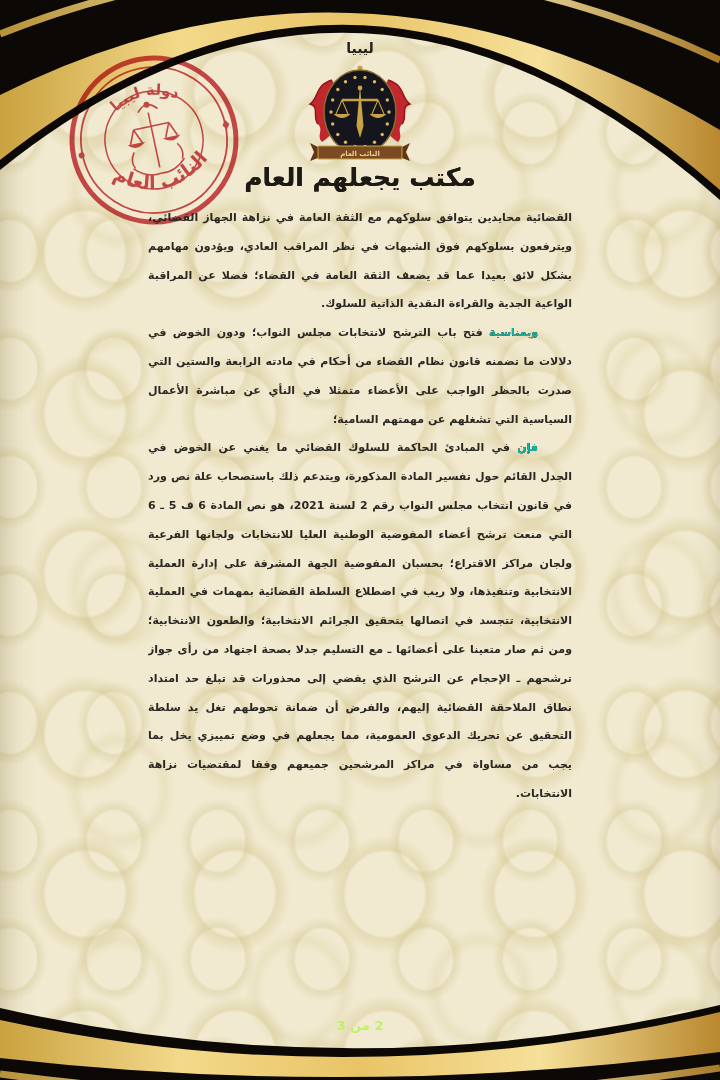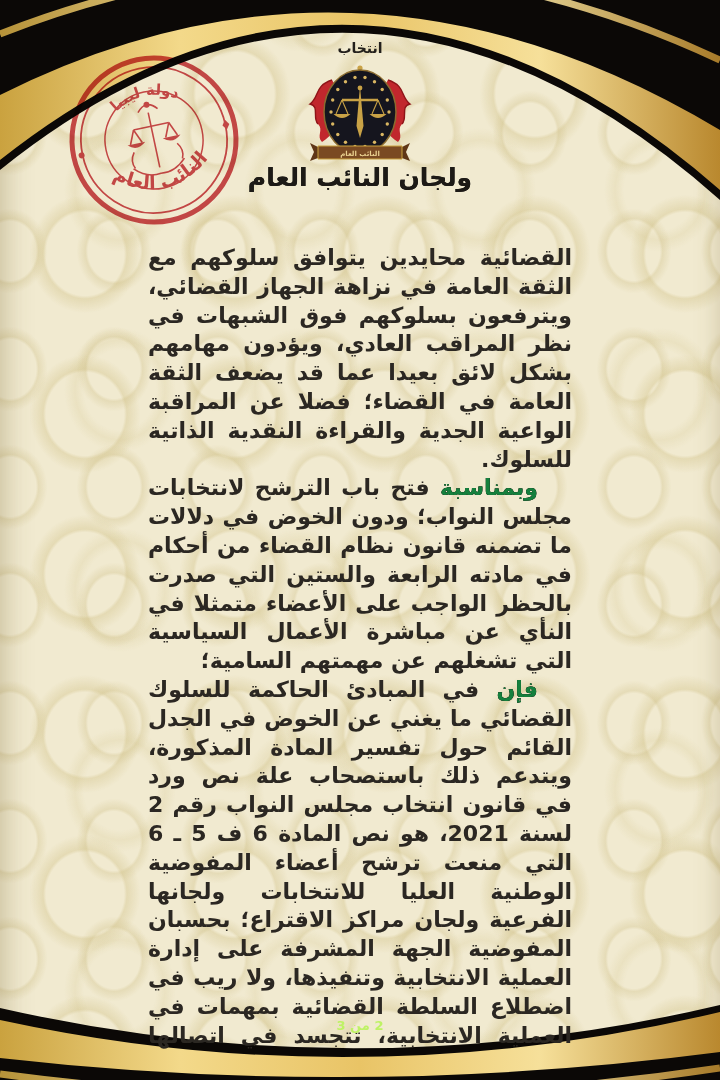--- a/index.html
+++ b/index.html
@@ -52,27 +52,27 @@
   .stamp{
     position:absolute;top:52px;left:66px;
     transform:rotate(-12deg);
     opacity:.88;mix-blend-mode:multiply;
   }
 
   
   .body-text{
     position:absolute;top:204px;right:148px;width:424px;height:808px;
     direction:rtl;text-align:justify;
-    font-size:22px;line-height:28.8px;font-weight:bold;
-    color:#2b2722;overflow:hidden;margin-top:40px;
+    font-size:11px;line-height:28.8px;font-weight:bold;
+    color:#2b2722;overflow:hidden;
   }
   .body-text p{margin:0;}
   .body-text p.indent{text-indent:34px;}
   .body-text .lead{
-    color:#15803d;text-shadow:0 0 .6px #16130f, 0 0 .6px #16130f;
+    color:#14b8a6;text-shadow:0 0 .6px #16130f, 0 0 .6px #16130f;
   }
 
   
   .footer{
     position:absolute;top:1018px;left:0;width:720px;text-align:center;
     direction:rtl;font-size:13px;font-weight:bold;color:#bef264;
   }
 </style>
 </head>
 <body>
@@ -101,21 +101,21 @@
 
   <svg class="frame bottom" width="720" height="210" viewBox="0 0 720 210">
 
     <path d="M0,210 H720 V135 Q360,220 0,138 Z" fill="#0b0806"></path>
 
     <path d="M0,150 Q360,228 720,142 L720,182 Q360,229 0,188 Z" fill="url(#goldH)"></path>
 
     <path d="M0,204 Q360,252 720,198" fill="none" stroke="url(#goldH)" stroke-width="7" opacity=".9"></path>
   </svg>
 
-  <div class="country">انتخاب</div>
+  <div class="country">ليبيا</div>
 
   <svg class="emblem" width="116" height="104" viewBox="0 0 116 104">
 
     <g>
       <path d="M30,20 C12,26 18,36 8,44 C18,46 10,58 16,64 C22,70 14,76 20,82 C30,76 36,66 36,54 C36,40 36,28 30,20 Z" fill="#c1272d"></path>
       <path d="M30,20 C12,26 18,36 8,44 C18,46 10,58 16,64" fill="none" stroke="#8e1418" stroke-width="1.4"></path>
       <g transform="translate(116,0) scale(-1,1)">
         <path d="M30,20 C12,26 18,36 8,44 C18,46 10,58 16,64 C22,70 14,76 20,82 C30,76 36,66 36,54 C36,40 36,28 30,20 Z" fill="#c1272d"></path>
         <path d="M30,20 C12,26 18,36 8,44 C18,46 10,58 16,64" fill="none" stroke="#8e1418" stroke-width="1.4"></path>
       </g>
@@ -162,21 +162,21 @@
     </g>
 
     <g>
       <path d="M16,87 L8,83 L12,92 L8,101 L16,98 Z" fill="#5f3616"></path>
       <path d="M100,87 L108,83 L104,92 L108,101 L100,98 Z" fill="#5f3616"></path>
       <path d="M16,86 H100 V99 H16 Z" fill="#7a4a22" stroke="#caa23f" stroke-width="1"></path>
       <text x="58" y="95.5" text-anchor="middle" font-size="7" font-weight="bold" fill="#e8cf8e">النائب العام</text>
     </g>
   </svg>
 
-  <div class="title">ولجان النائب العام</div>
+  <div class="title">مكتب يجعلهم العام</div>
 
   <svg class="stamp" width="176" height="176" viewBox="0 0 176 176">
     <g stroke="#c8343c" fill="none">
       <circle cx="88" cy="88" r="82" stroke-width="5"></circle>
       <circle cx="88" cy="88" r="73" stroke-width="1.8"></circle>
       <circle cx="88" cy="88" r="49" stroke-width="1.5"></circle>
     </g>
     <defs>
       <path id="arcTop" d="M 28,78 Q 88,8 148,78"></path>
       <path id="arcBottom" d="M 26,106 Q 88,168 150,106"></path>

